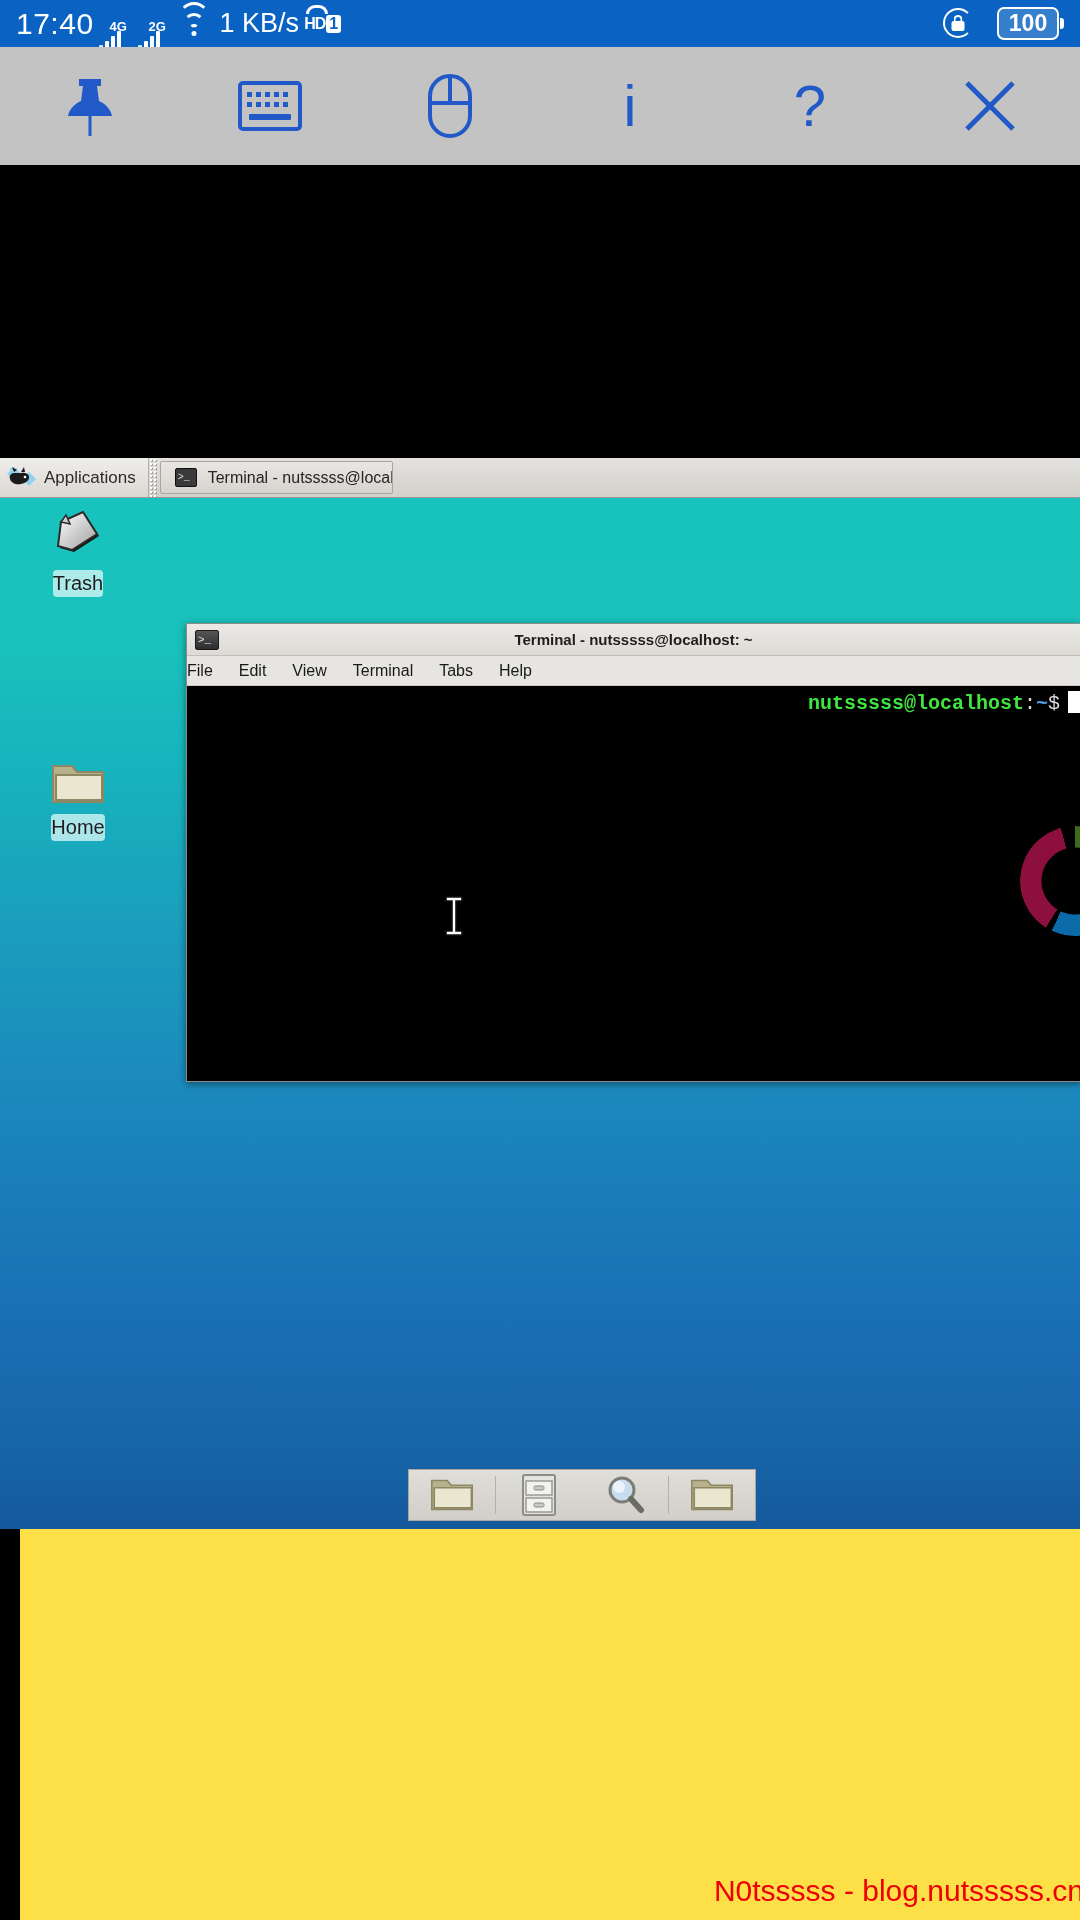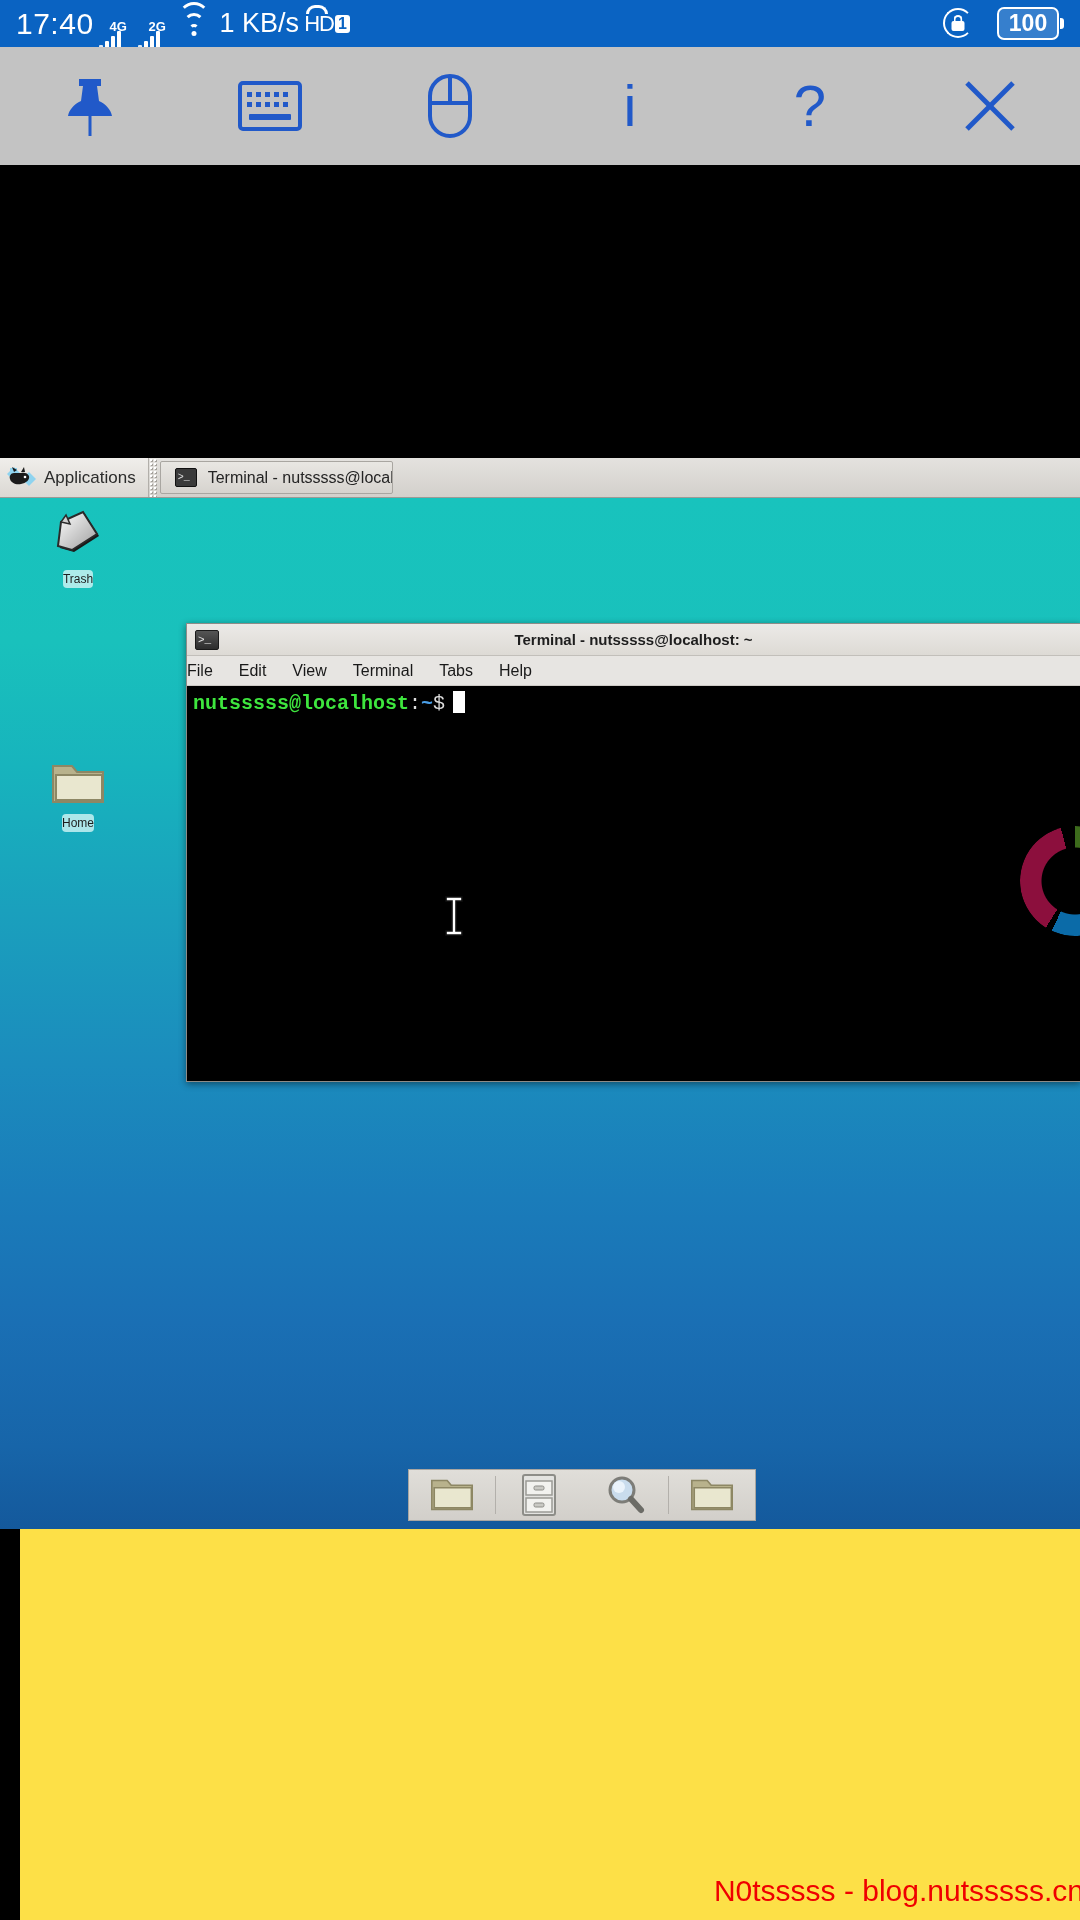--- a/index.html
+++ b/index.html
@@ -43,21 +43,21 @@
                border: 3.5px solid #fff; border-bottom-color: transparent;
                border-left-color: transparent; border-right-color: transparent;
                border-radius: 50%; }
   .wifi .a3 { width: 32px; height: 32px; }
   .wifi .a2 { width: 21px; height: 21px; }
   .wifi .a1 { width: 10px; height: 10px; }
   .wifi .dot { position: absolute; left: 50%; bottom: 1px; transform: translateX(-50%);
                width: 5px; height: 5px; background: #fff; border-radius: 50%; }
 
   .hd { display: flex; align-items: center; position: relative; height: 30px; }
-  .hd .txt { font-size: 22px; font-weight: normal; letter-spacing: -1px; line-height: 1; }
+  .hd .txt { font-size: 16px; font-weight: bold; letter-spacing: -1px; line-height: 1; }
   .hd .one { margin-left: 1px; font-size: 16px; font-weight: bold; background: #fff; color: #0a63c2;
              border-radius: 3px; padding: 1px 3px; line-height: 1; }
   .hd .cap { position: absolute; top: -4px; left: 2px; width: 22px; height: 9px;
              border: 3px solid #fff; border-bottom: none; border-radius: 12px 12px 0 0; }
 
   .rotlock { position: relative; width: 30px; height: 30px; border: 2.5px solid #fff; border-radius: 50%;
              border-right-color: transparent; }
   .rotlock .body { position: absolute; left: 50%; top: 11px; transform: translateX(-50%);
                    width: 13px; height: 10px; background: #fff; border-radius: 2px; }
   .rotlock .shk { position: absolute; left: 50%; top: 5px; transform: translateX(-50%);
@@ -135,21 +135,21 @@
        #18c3bd 0%, #19c1bc 14%, #17b4bd 26%,
        #1aa0bd 40%, #1b8cbd 55%, #1a7cba 68%,
        #1a6fb4 80%, #1765a9 92%, #14599c 100%);
   }
 
   .dsk-icon {
     position: absolute; width: 112px;
     display: flex; flex-direction: column; align-items: center; gap: 4px;
   }
   .dsk-label {
-    font-size: 12px; color: #1d1d1d;
+    font-size: 20px; color: #1d1d1d;
     background: rgba(210,245,245,.80);
     border-radius: 4px; padding: 2px 0; white-space: nowrap;
   }
 
   
   .term-win {
     position: absolute; left: 186px; top: 125px;
     width: 895px; height: 459px;
     background: #000;
     border: 1px solid #8e8c88;
@@ -171,21 +171,21 @@
     position: absolute; left: 0; right: 0; text-align: center;
     font-size: 15px; font-weight: bold; color: #1e1e1e;
     pointer-events: none;
   }
   .term-menu {
     height: 30px; background: #e7e5e2; border-bottom: 1px solid #cdcac5;
     display: flex; align-items: center; gap: 26px;
     font-size: 16px; color: #191919;
   }
   .term-body { position: relative; background: #000; height: 395px; overflow: hidden; padding: 5px 0 0 6px; }
-  .term-line { font-family: "Liberation Mono", monospace; font-size: 20px; white-space: pre; line-height: 1.15; }
+  .term-line { font-family: "Liberation Mono", monospace; font-size: 20px; white-space: pre; line-height: 1.15; text-align: right; }
   .c-green { color: #3ee63e; font-weight: bold; }
   .c-white { color: #dcdcdc; }
   .c-blue  { color: #4a9fe8; font-weight: bold; }
   .cursor-block {
     display: inline-block; width: 12px; height: 22px;
     background: #ffffff; vertical-align: -4px; margin-left: 8px;
   }
   .donut {
     position: absolute; right: -50px; top: 140px;
     width: 110px; height: 110px; border-radius: 50%;

